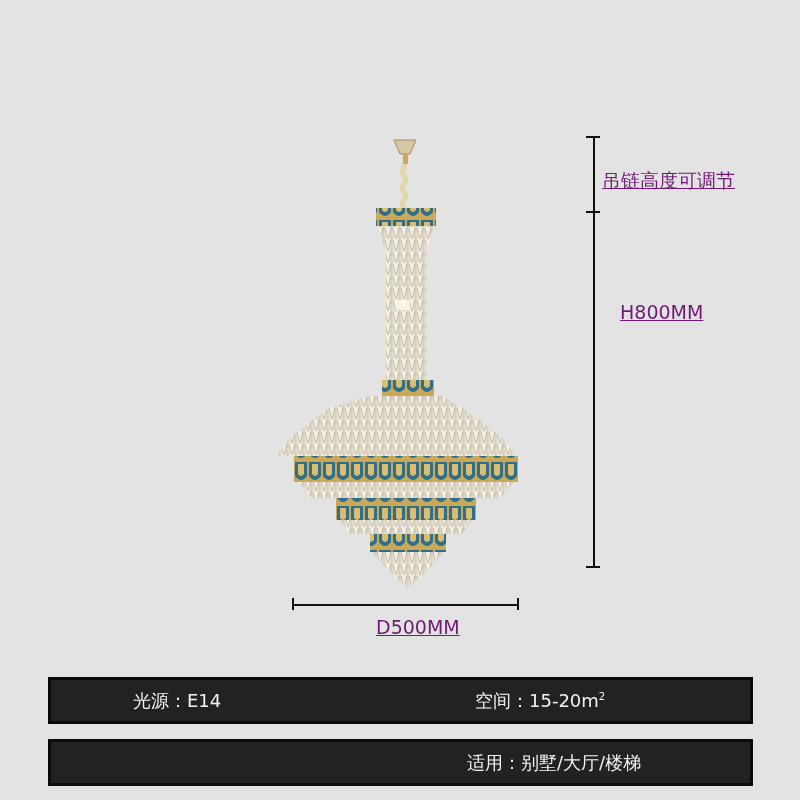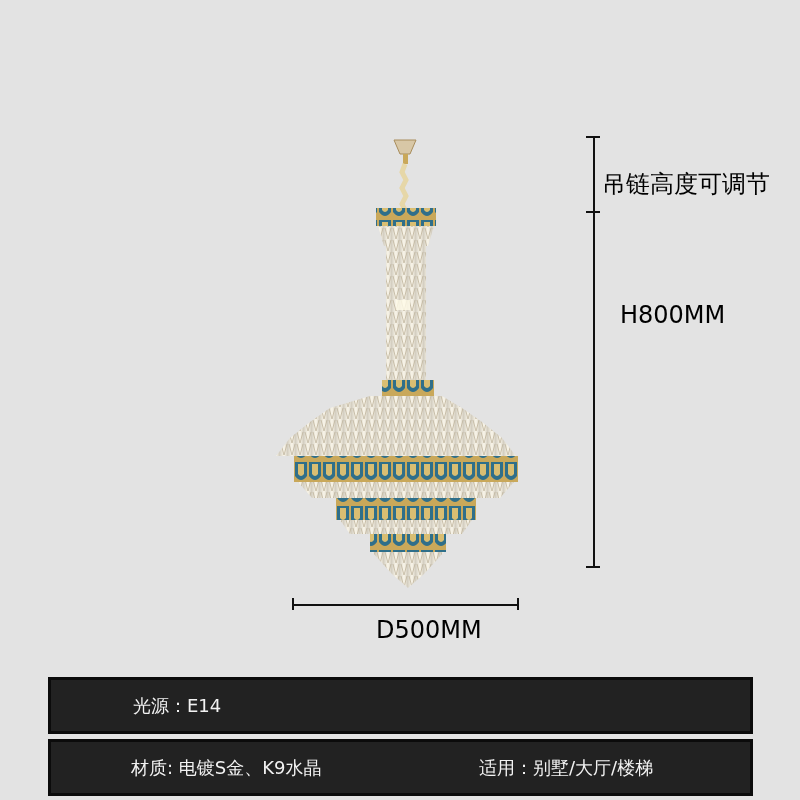--- a/index.html
+++ b/index.html
@@ -1,21 +1,21 @@
 <!DOCTYPE html>
 <html><head>
 <meta charset="utf-8">
 <style>
   html, body { margin:0; padding:0; }
   body { width:800px; height:800px; background:#e3e3e3; position:relative; overflow:hidden;
          font-family: "DejaVu Sans", "Liberation Sans", sans-serif; color:#222; }
   .vline { position:absolute; width:1.5px; background:#111; }
   .hline { position:absolute; height:1.5px; background:#111; }
-  .dim-text { position:absolute; font-size:24px; color:#000000; white-space:nowrap; }
-  .bar { position:absolute; left:48px; width:705px; height:57px; background:#222; border:3px solid #0b0b0b; box-sizing:border-box; }
+  .dim-text { position:absolute; font-size:19px; color:#701a75; white-space:nowrap;text-decoration:underline; }
+  .bar { position:absolute; left:48px; width:705px; height:47px; background:#222; border:3px solid #0b0b0b; box-sizing:border-box; }
   .bar-text { position:absolute; top:50%; transform:translateY(-50%); color:#f2f2f2; font-size:18px; white-space:nowrap; }
   .bar-text sup { font-size:10px; }
   svg { position:absolute; }
 </style>
 </head>
 <body>
 
 <svg width="800" height="600" viewBox="0 0 800 600" style="left:0;top:0;">
   <defs>
     <linearGradient id="crys" x1="0" x2="1">
@@ -69,22 +69,22 @@
 
 <div class="hline" style="left:292px;top:604px;width:226px;"></div>
 <div class="vline" style="left:292px;top:598px;height:12px;"></div>
 <div class="vline" style="left:517px;top:598px;height:12px;"></div>
 <div class="dim-text" style="left:376px;top:616px;">D500MM</div>
 
 <div class="bar" style="top:677px;">
   <div class="bar-text" style="left:82px;">
     <span>光源</span><span>：</span><span>E14</span>
   </div>
+  <div class="bar-text" style="left:424px;">
+    <span>空间</span><span>：</span><span>15-20m</span><sup>2</sup>
+  </div>
 </div>
 
 <div class="bar" style="top:739px;">
-  <div class="bar-text" style="left:80px;">
-    <span>材质</span><span>: </span><span>电镀S金、K9水晶</span>
-  </div>
-  <div class="bar-text" style="left:428px;">
+  <div class="bar-text" style="left:416px;">
     <span>适用</span><span>：</span><span>别墅/大厅/楼梯</span>
   </div>
 </div>
 
 </body></html>

